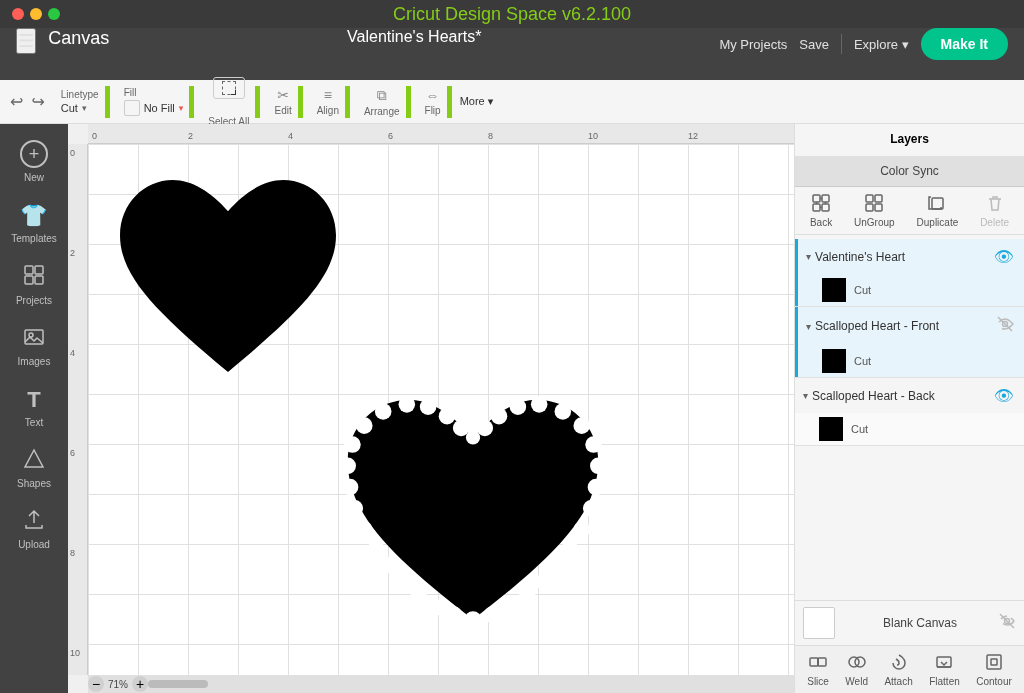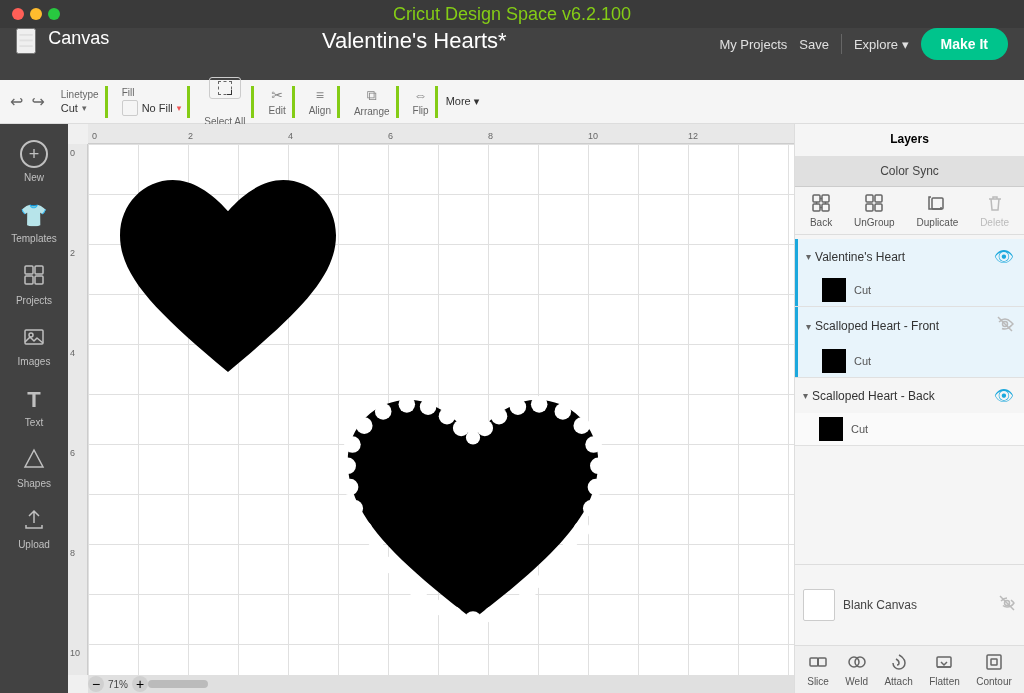--- a/index.html
+++ b/index.html
@@ -43,21 +43,21 @@
     .hamburger-icon { color: #e0e0e0; font-size: 18px; cursor: pointer; }
     .canvas-label {
       color: #ffffff;
       font-size: 18px;
       font-weight: 500;
     }
     .project-title {
       flex: 1;
       text-align: center;
       color: #ffffff;
-      font-size: 22px;
+      font-size: 16px;
     }
     .header-right {
       display: flex;
       align-items: center;
       gap: 12px;
     }
     .my-projects-btn {
       color: #e0e0e0;
       font-size: 13px;
       cursor: pointer;
@@ -105,21 +105,21 @@
       align-items: center;
       padding: 0 8px;
       gap: 8px;
       border-bottom: 1px solid #ddd;
     }
     .toolbar-group {
       display: flex;
       align-items: center;
       gap: 4px;
       padding: 0 6px;
-      border-right: 3px solid #84cc16;
+      border-right: 5px solid #84cc16;
       height: 32px;
     }
     .toolbar-group:last-child { border-right: none; }
     .toolbar-label {
       font-size: 10px;
       color: #666;
     }
     .toolbar-value {
       font-size: 11px;
       color: #333;
@@ -338,24 +338,25 @@
       background: #000;
       position: relative;
       margin-right: 8px;
       flex-shrink: 0;
     }
     .layer-item-label { font-size: 11px; color: #555; }
 
     .blank-canvas-row {
       display: flex;
       align-items: center;
-      padding: 24px 8px;
+      padding: 6px 8px;
       border-top: 1px solid #ddd;
       margin-top: auto;
       background: #f5f5f5;
+      gap: 40px;
     }
     .blank-canvas-swatch {
       width: 32px; height: 32px;
       border: 1px solid #ccc;
       background: #fff;
       margin-right: 8px;
       border-radius: 2px;
     }
     .blank-canvas-label { font-size: 12px; color: #444; flex: 1; }
     .blank-canvas-eye { font-size: 16px; color: #bbb; cursor: pointer; }

